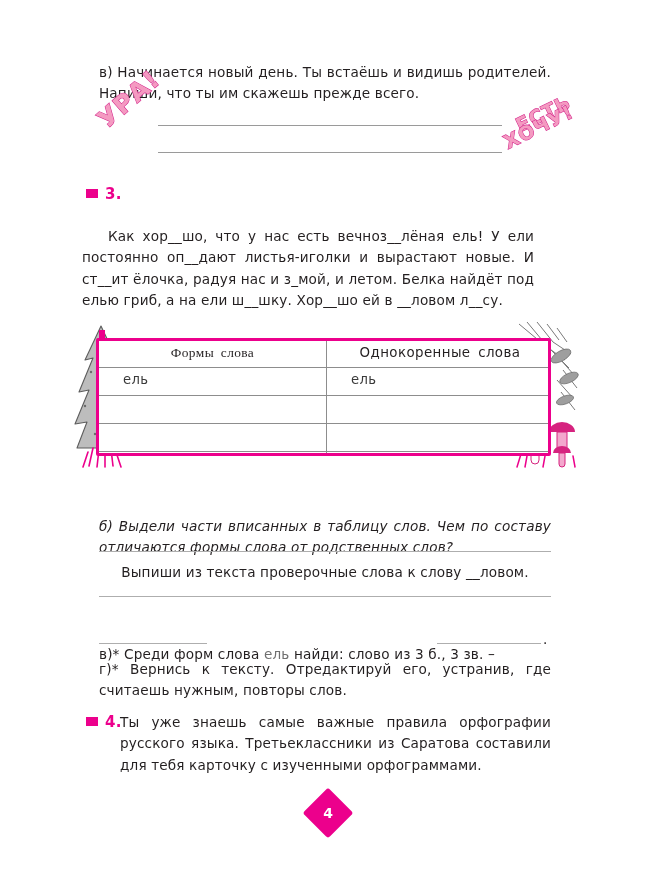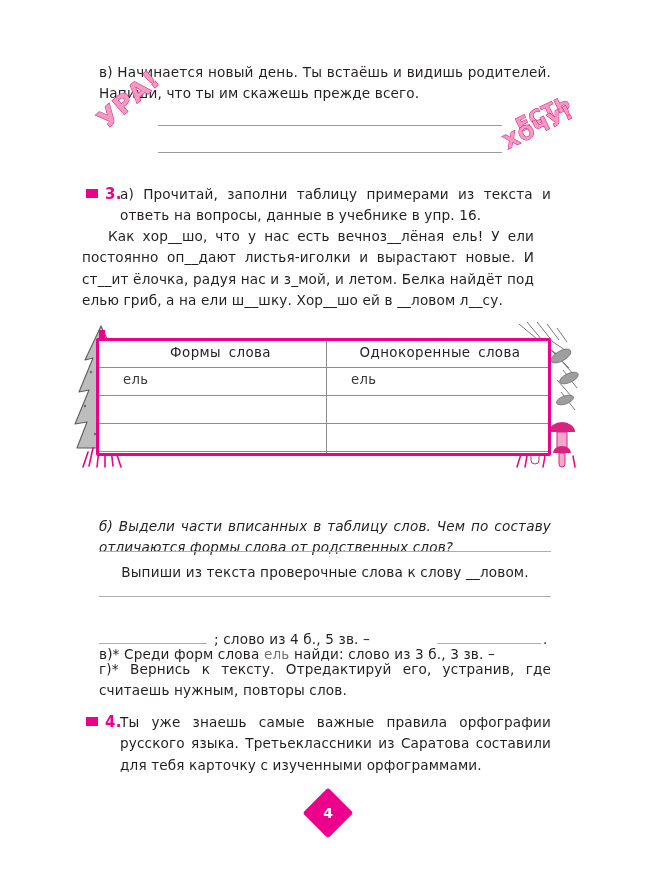--- a/index.html
+++ b/index.html
@@ -93,23 +93,20 @@
   <div class="wordart" id="ura">УРА!</div>
 
   <div class="wordart" id="est1">ЕСТЬ</div>
   <div class="wordart" id="est2">ХОЧУ!</div>
 
   <div class="rule" style="left:158px;top:125px;width:344px;"></div>
   <div class="rule" style="left:158px;top:152px;width:344px;"></div>
 
   <div class="task-head" style="left:86px;top:184px;width:470px;">
     <span class="sq"></span><span class="tnum">3.</span>
-  </div>
-  <div class="para lastline-left" style="left: 120px; top: 184px; width: 431px; text-align-last: left;">
-    <span>а) Прочитай, заполни таблицу примерами из текста и ответь на вопросы, данные в учебнике в упр. 16.</span>
   </div>
 
   <div class="para lastline-left" style="left: 82px; top: 226px; width: 452px; text-align-last: left;">
     <span class="indent"></span><span>Как хор__шо, что у нас есть вечноз__лёная ель! У ели постоянно оп__дают листья-иголки и вырастают новые. И ст__ит ёлочка, радуя нас и з_мой, и летом. Белка найдёт под елью гриб, а на ели ш__шку. Хор__шо ей в __ловом л__су.</span>
   </div>
 
   <div id="table-block">
 
     <svg class="fir" viewBox="0 0 62 148">
       <path d="M30 6 L14 40 L22 38 L8 72 L18 70 L4 104 L16 102 L6 128 L54 128 L44 102 L56 104 L42 70 L52 72 L38 38 L46 40 Z" fill="#bdbdbd" stroke="#5d5d5d" stroke-width="1.1" stroke-linejoin="round"></path>
@@ -171,21 +168,21 @@
     </svg>
 
     <div class="tbl-frame">
       <div class="tbl-inner">
         <div class="vline" style="left:227px;"></div>
         <div class="hline" style="top:26px;"></div>
         <div class="hline" style="top:54px;"></div>
         <div class="hline" style="top:82px;"></div>
         <div class="hline" style="top:110px;"></div>
 
-        <div class="th" style="left:8px;width:227px;">Формы слова</div>
+        <div class="th" style="left:0;width:227px;font-family:Liberation Serif, serif;">Формы слова</div>
         <div class="th" style="left:228px;width:226px;">Однокоренные слова</div>
 
         <div class="cellval" style="left:24px;top:31px;">ель</div>
         <div class="cellval" style="left:252px;top:31px;">ель</div>
       </div>
     </div>
   </div>
 
   <div class="para lastline-left" style="left: 99px; top: 516px; width: 452px; text-align-last: left; font-style: italic;">
     <span>б) Выдели части вписанных в таблицу слов. Чем по составу отличаются формы слова от родственных слов?</span>
@@ -196,23 +193,20 @@
   <div class="para" style="left:99px;top:562px;width:452px;text-align:center;">
     <span>Выпиши из текста проверочные слова к слову __ловом.</span>
   </div>
 
   <div class="rule soft" style="left:99px;top:596px;width:452px;"></div>
 
   <div class="para" style="left:99px;top:644px;width:452px;text-align:left;white-space:nowrap;">
     <span>в)* Среди форм слова </span><span class="grey">ель</span><span> найди: слово из 3 б., 3 зв. –</span>
   </div>
   <div class="rule soft" style="left:99px;top:643px;width:108px;"></div>
-  <div class="para" style="left:214px;top:629px;width:230px;text-align:left;white-space:nowrap;">
-    <span>; слово из 4 б., 5 зв. –</span>
-  </div>
   <div class="rule soft" style="left:437px;top:643px;width:104px;"></div>
   <div class="para" style="left:543px;top:629px;width:14px;text-align:left;">
     <span>.</span>
   </div>
 
   <div class="para lastline-left" style="left: 99px; top: 659px; width: 452px; text-align-last: left;">
     <span>г)* Вернись к тексту. Отредактируй его, устранив, где считаешь нужным, повторы слов.</span>
   </div>
 
   <div class="task-head" style="left:86px;top:712px;width:470px;">

